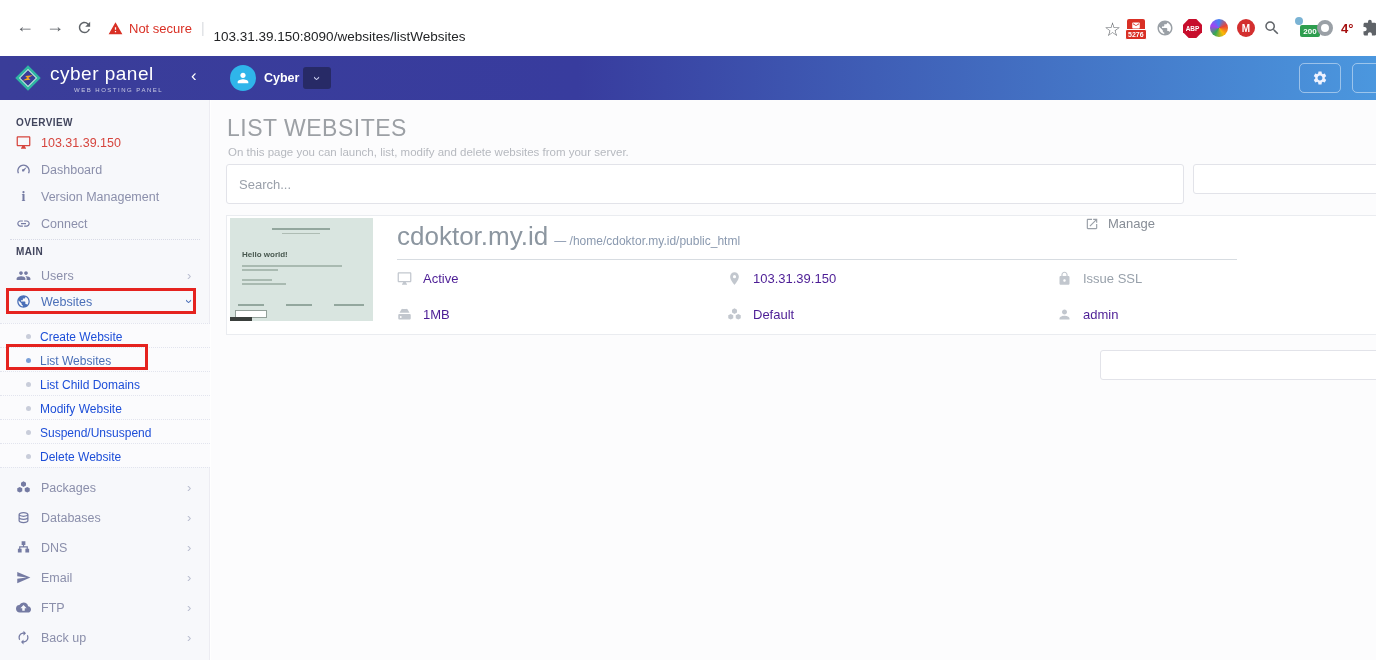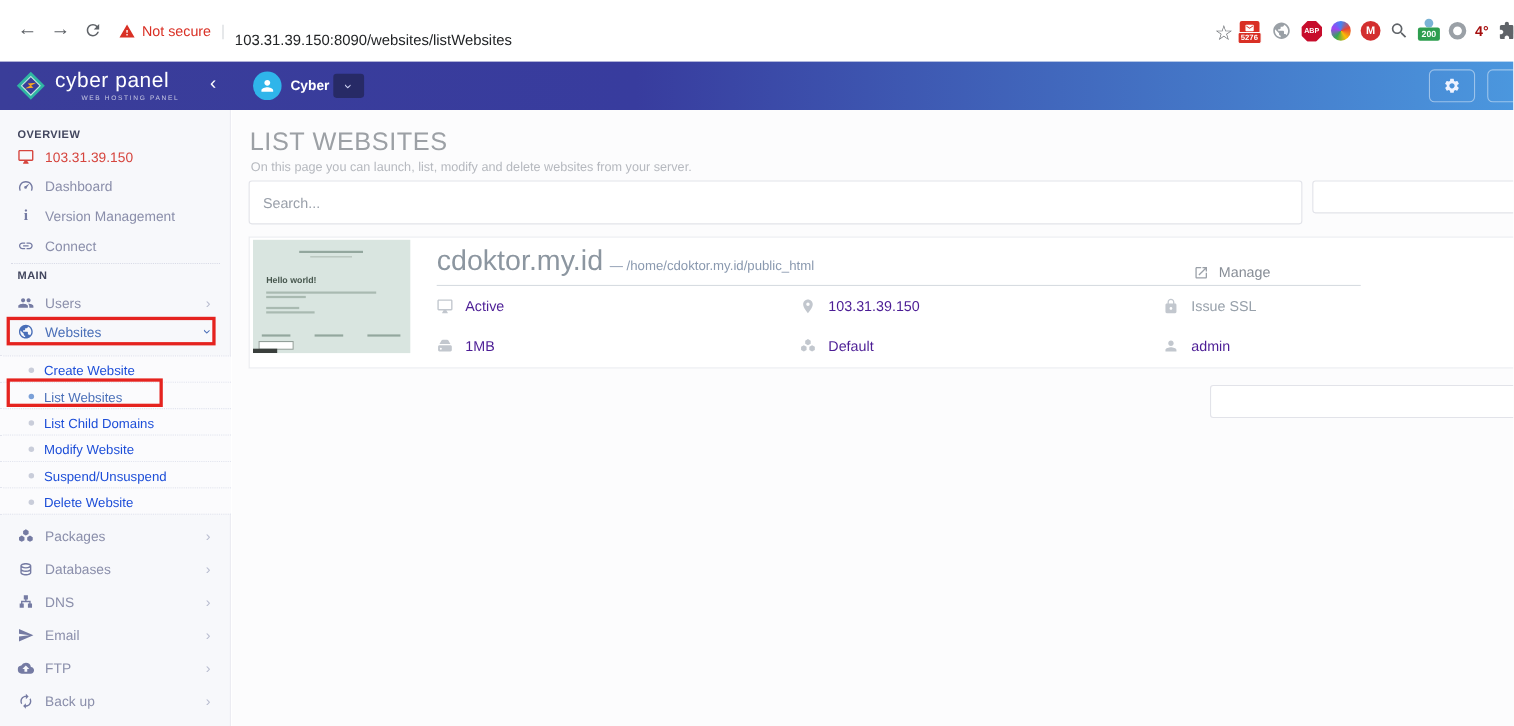--- a/index.html
+++ b/index.html
@@ -25,21 +25,21 @@
   .mail-badge{position:absolute;left:-2px;top:10px;background:#d93025;color:#fff;font-size:7px;font-weight:bold;
               padding:1px 2px;border:1px solid #fff;border-radius:2px;line-height:1;}
   .abp{width:19px;height:19px;background:#c70d2c;color:#fff;font-size:6.5px;font-weight:bold;
        display:flex;align-items:center;justify-content:center;
        clip-path:polygon(30% 0,70% 0,100% 30%,100% 70%,70% 100%,30% 100%,0 70%,0 30%);}
   .photos{width:18px;height:18px;border-radius:50%;
           background:conic-gradient(#4285f4,#ea4335,#fbbc05,#34a853,#a142f4,#4285f4);}
   .mcirc{width:18px;height:18px;border-radius:50%;background:#d32f2f;color:#fff;font-size:10px;font-weight:bold;
          display:flex;align-items:center;justify-content:center;}
   .vpn-head{position:absolute;left:6px;top:-2px;width:8px;height:8px;border-radius:50%;background:#7ab3d4;}
-  .vpn-badge{position:absolute;left:0;top:6px;width:20px;height:12px;background:#2e9e4f;border-radius:2px;
+  .vpn-badge{position:absolute;left:11px;top:6px;width:20px;height:12px;background:#2e9e4f;border-radius:2px;
              color:#fff;font-size:8px;font-weight:bold;display:flex;align-items:center;justify-content:center;}
   .donut{width:16px;height:16px;border:4px solid #9aa0a6;border-radius:50%;margin-top:1px;}
   .temp{color:#a50e0e;font-weight:bold;font-size:13px;line-height:20px;}
 
   
   .app-header{position:absolute;left:0;top:56px;width:1376px;height:44px;
               background:linear-gradient(90deg,#3a3d99 0%,#383c9e 42%,#4b97de 100%);}
   .brand-logo{position:absolute;left:14px;top:8px;width:28px;height:28px;cursor:pointer;}
   .brand-text{position:absolute;left:50px;top:7px;color:#fff;font-size:19px;font-weight:300;letter-spacing:.5px;}
   .brand-sub{position:absolute;left:74px;top:31px;color:rgba(255,255,255,.7);font-size:6px;letter-spacing:1.5px;}
@@ -88,21 +88,21 @@
 
   .card{position:absolute;left:15px;top:115px;width:1165px;height:120px;background:#fff;border:1px solid #eaecf0;}
   .thumb{position:absolute;left:3px;top:2px;width:143px;height:103px;background:#d9e5e0;overflow:hidden;}
   .t-line{position:absolute;background:#93a79e;}
   .t-head{position:absolute;left:12px;top:32px;font-size:8px;color:#48584f;font-weight:bold;}
   .t-search{position:absolute;left:5px;top:92px;width:32px;height:8px;background:#fff;border:1px solid #93a09a;}
   .t-bar{position:absolute;left:0;top:99px;width:22px;height:4px;background:#3a3f3c;}
   .domain-line{position:absolute;left:170px;top:5px;}
   .domain{font-size:26px;color:#8c96a0;font-weight:300;}
   .path{font-size:12px;color:#8a99af;margin-left:6px;}
-  .manage{position:absolute;left:858px;top:24px;color:#878d96;font-size:13px;display:flex;gap:9px;align-items:center;cursor:pointer;}
+  .manage{position:absolute;left:858px;top:0;color:#878d96;font-size:13px;display:flex;gap:9px;align-items:center;cursor:pointer;}
   .manage svg{width:14px;height:14px;color:#9aa0a8;}
   .card-divider{position:absolute;left:170px;top:43px;width:840px;border-top:1px solid #d7dce1;}
   .cell{position:absolute;display:flex;align-items:center;gap:11px;}
   .cell svg{width:15px;height:15px;color:#c2c7ce;flex:none;}
   .c-label{font-size:13px;color:#4c1d95;}
   .ssl-cell{cursor:pointer;}
   .ssl-cell .c-label{color:#98a1ab;}
 
   
   .anno{position:absolute;border:3px solid #e5231f;z-index:50;pointer-events:none;}

